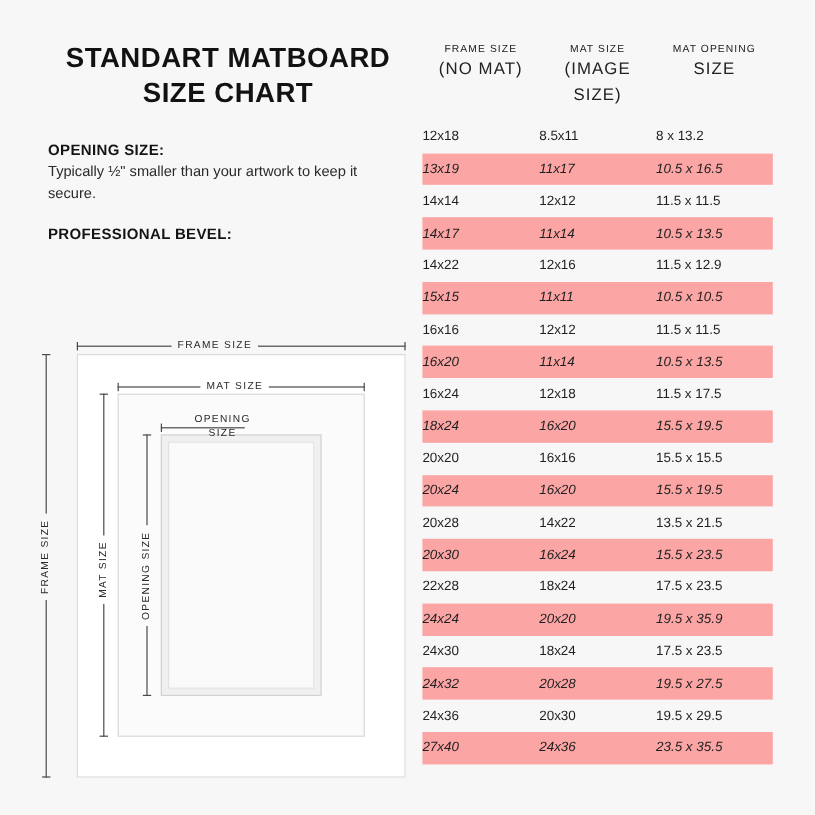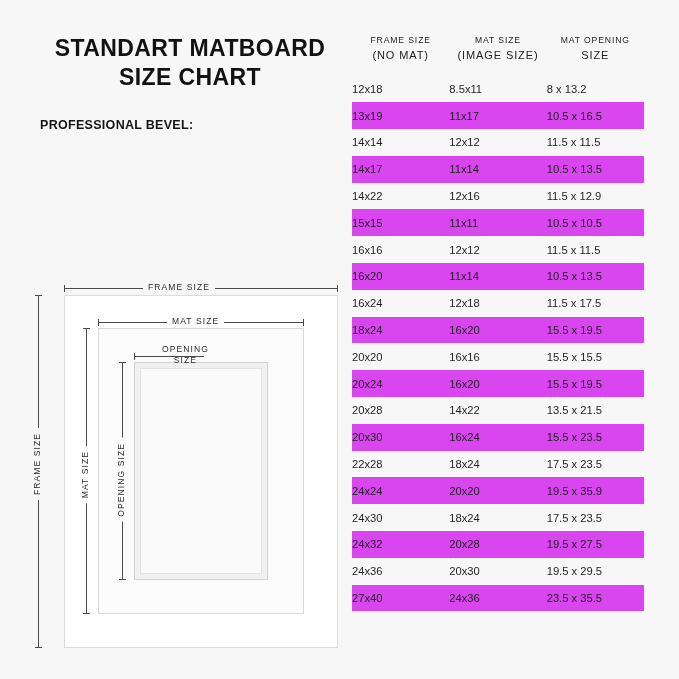--- a/index.html
+++ b/index.html
@@ -175,46 +175,51 @@
     flex: 1;
     text-align: center;
     font-size: 8.6px;
     letter-spacing: 0.9px;
     line-height: 1.5;
     color: #222;
     text-transform: uppercase;
   }
   .thead .sub {
     display: block;
-    font-size: 11px;
+    font-size: 14px;
     letter-spacing: 0.9px;
   }
   .row {
     display: flex;
     height: 26.8px;
     align-items: center;
   }
   .row.alt {
-    background: #d946ef;
+    background: #fca5a5;
+    font-style: italic;
   }
   .row div {
     flex: 1;
     text-align: left;
     font-size: 11.2px;
     color: #1f1f1f;
   }
 </style>
 </head>
 <body>
 
 <div class="page">
 
   <div class="left">
     <h1 class="title">STANDART MATBOARD SIZE CHART</h1>
 
+    <div class="section">
+      <p class="section-head">OPENING SIZE:</p>
+      <p class="section-body">Typically ½" smaller than your artwork to keep it secure.</p>
+    </div>
 
     <div class="section">
       <p class="section-head">PROFESSIONAL BEVEL:</p>
     </div>
   </div>
 
   <div class="diagram">
 
     <div class="rule-h" style="left:36px; top:10px; width:274px;"></div>
     <div class="tick-v" style="left:36px; top:7px;"></div>

